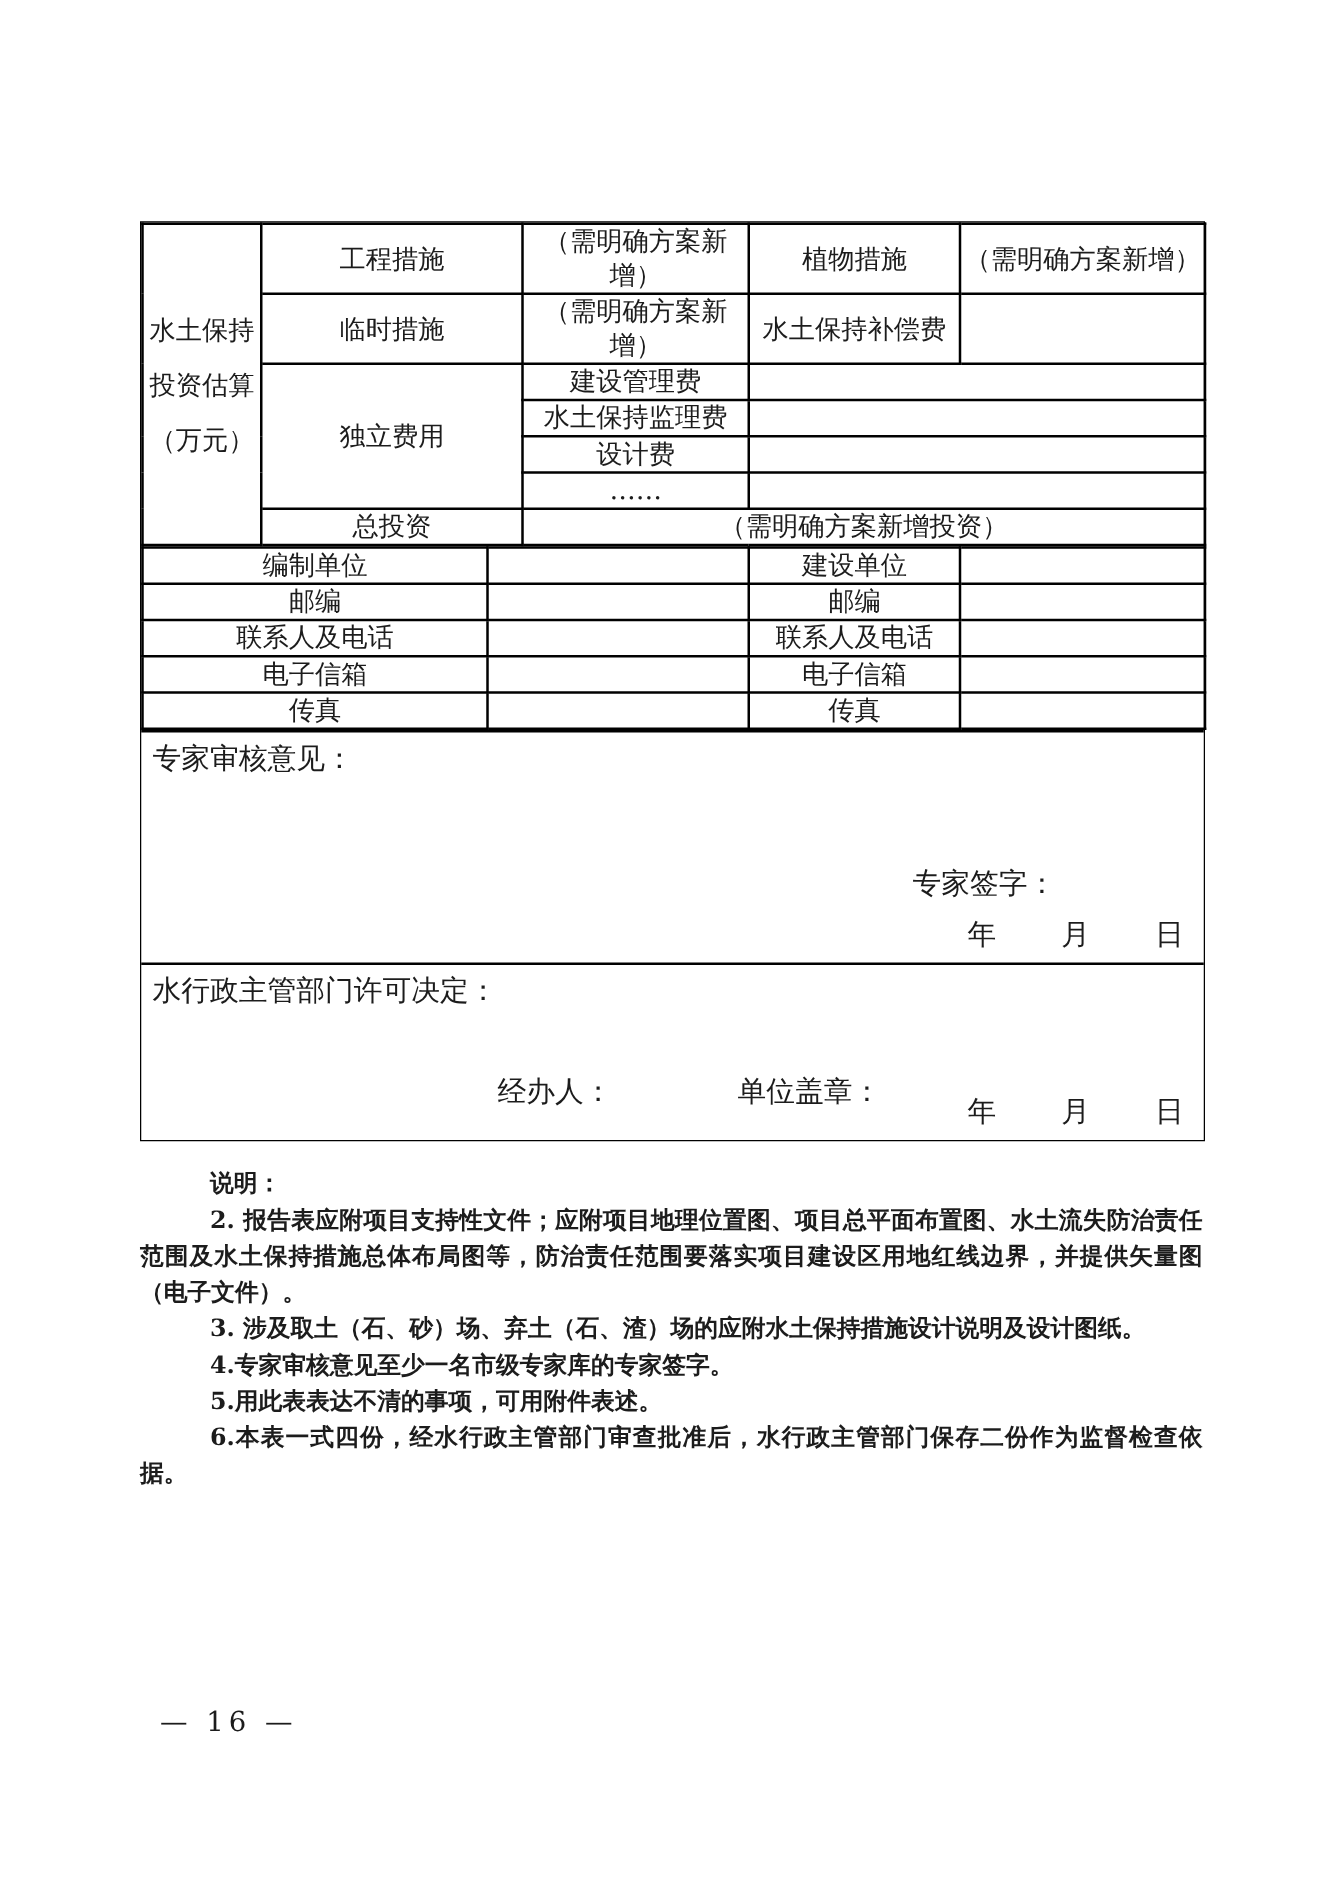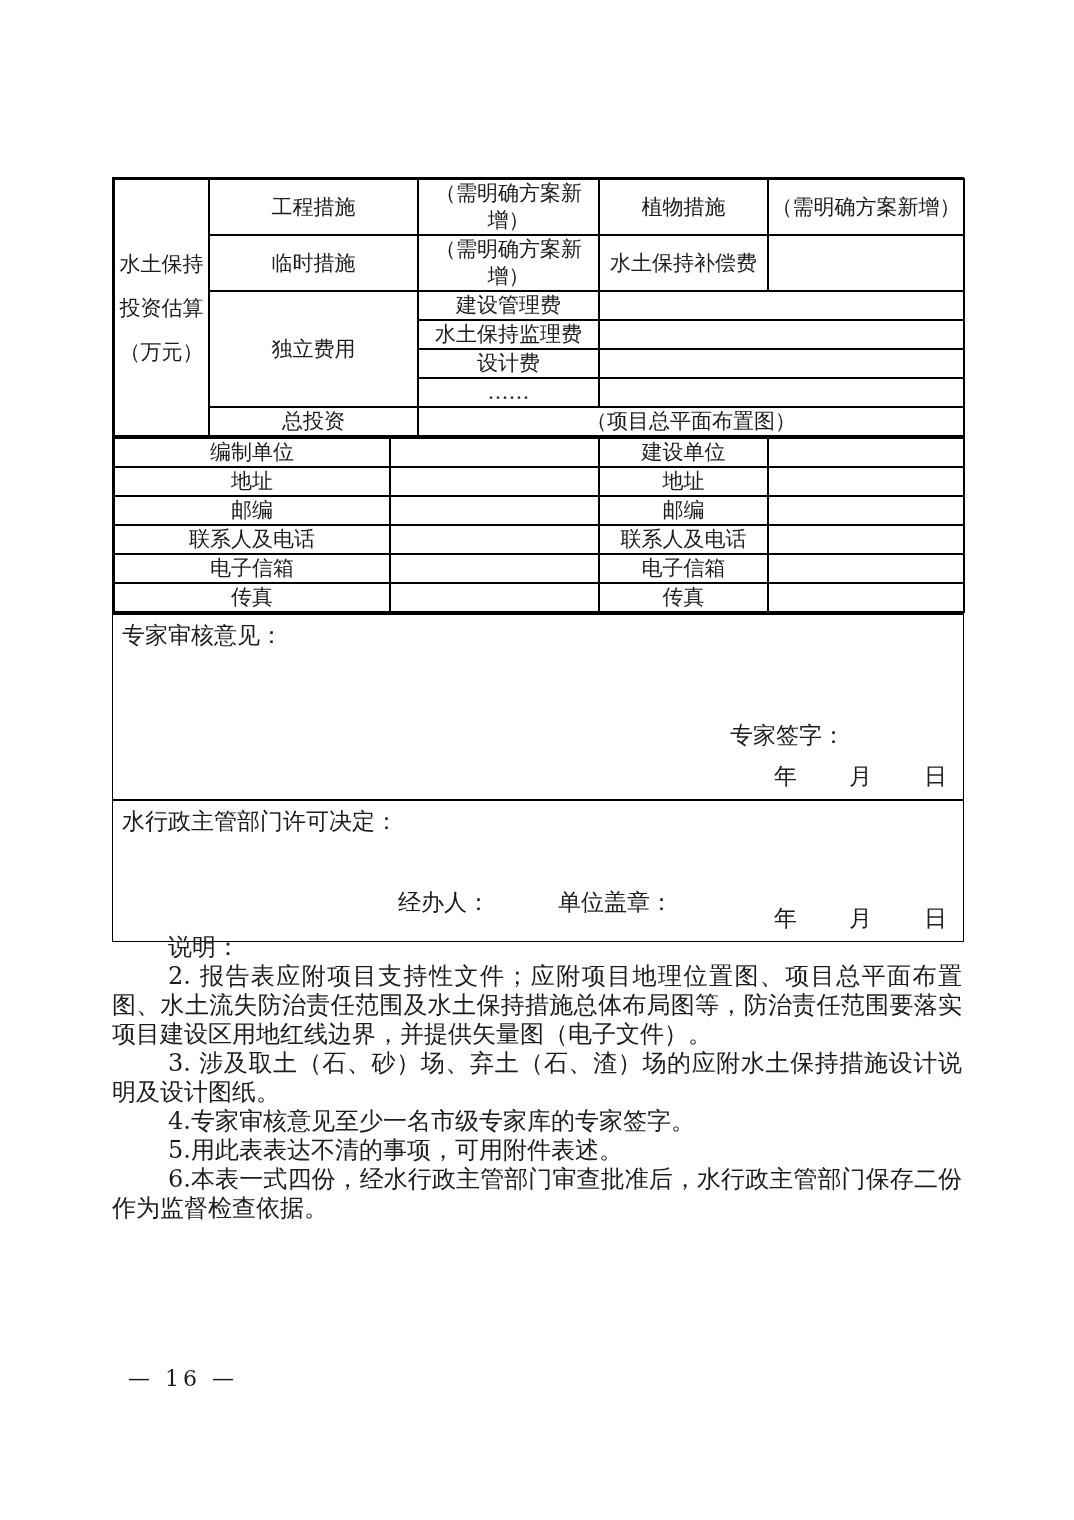--- a/index.html
+++ b/index.html
@@ -10,23 +10,23 @@
   td{border:2px solid #000;font-size:21px;text-align:center;vertical-align:middle;
      padding:0;overflow:hidden;line-height:27px;}
   .t1 tr,.t2 tr{height:29px;}
   .rowhead{white-space:pre-line;line-height:44px;}
   .sec{position:relative;border-top:2px solid #000;font-size:23px;}
   .sec-expert{height:184px;}
   .sec-auth{height:140px;text-align:right;}
   .sec-title{position:absolute;top:5px;left:9px;}
   .sig-label{position:absolute;top:105px;right:118px;}
   .dateline{position:absolute;right:14px;bottom:7px;letter-spacing:2px;}
-  .handler-row{position:absolute;top:86px;left:285px;display:flex;gap:68px;white-space:nowrap;}
-  .notes{position:absolute;left:112px;top:933px;width:850px;font-size:24px;line-height:29px;
-         text-align:justify;}
+  .handler-row{position:absolute;top:86px;left:285px;display:flex;gap:100px;white-space:nowrap;}
+  .notes{position:absolute;left:112px;top:933px;width:850px;font-size:19px;line-height:29px;
+         text-align:justify;font-weight:bold;}
   .notes p{margin:0;text-indent:56px;}
   .pagenum{position:absolute;left:128px;top:1366px;font-size:22px;letter-spacing:4px;}
 </style>
 </head>
 <body>
 
 <div class="page">
 
   <div class="doc-table">
 
@@ -66,43 +66,37 @@
       <tr>
         <td>设计费</td>
         <td colspan="2"></td>
       </tr>
       <tr>
         <td>……</td>
         <td colspan="2"></td>
       </tr>
       <tr>
         <td>总投资</td>
-        <td colspan="3">（项目总平面布置图）</td>
+        <td colspan="3">（需明确方案新增投资）</td>
       </tr>
     </tbody>
       </table>
 
     <table class="t2">
       <colgroup>
         <col style="width:276px">
           <col style="width:209px">
           <col style="width:169px">
           <col style="width:196px">
       </colgroup>
       <tbody>
           <tr>
         <td>编制单位</td>
         <td></td>
         <td>建设单位</td>
-        <td></td>
-      </tr>
-      <tr>
-        <td>地址</td>
-        <td></td>
-        <td>地址</td>
         <td></td>
       </tr>
       <tr>
         <td>邮编</td>
         <td></td>
         <td>邮编</td>
         <td></td>
       </tr>
       <tr>
         <td>联系人及电话</td>

